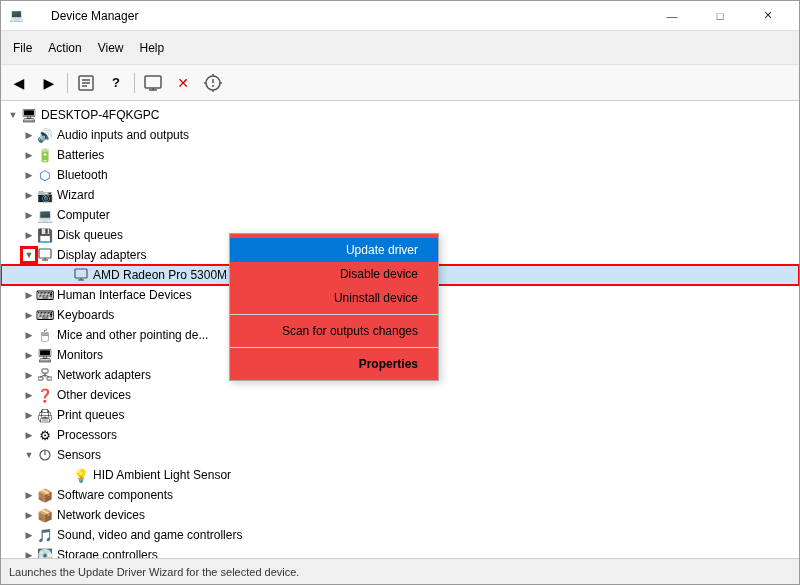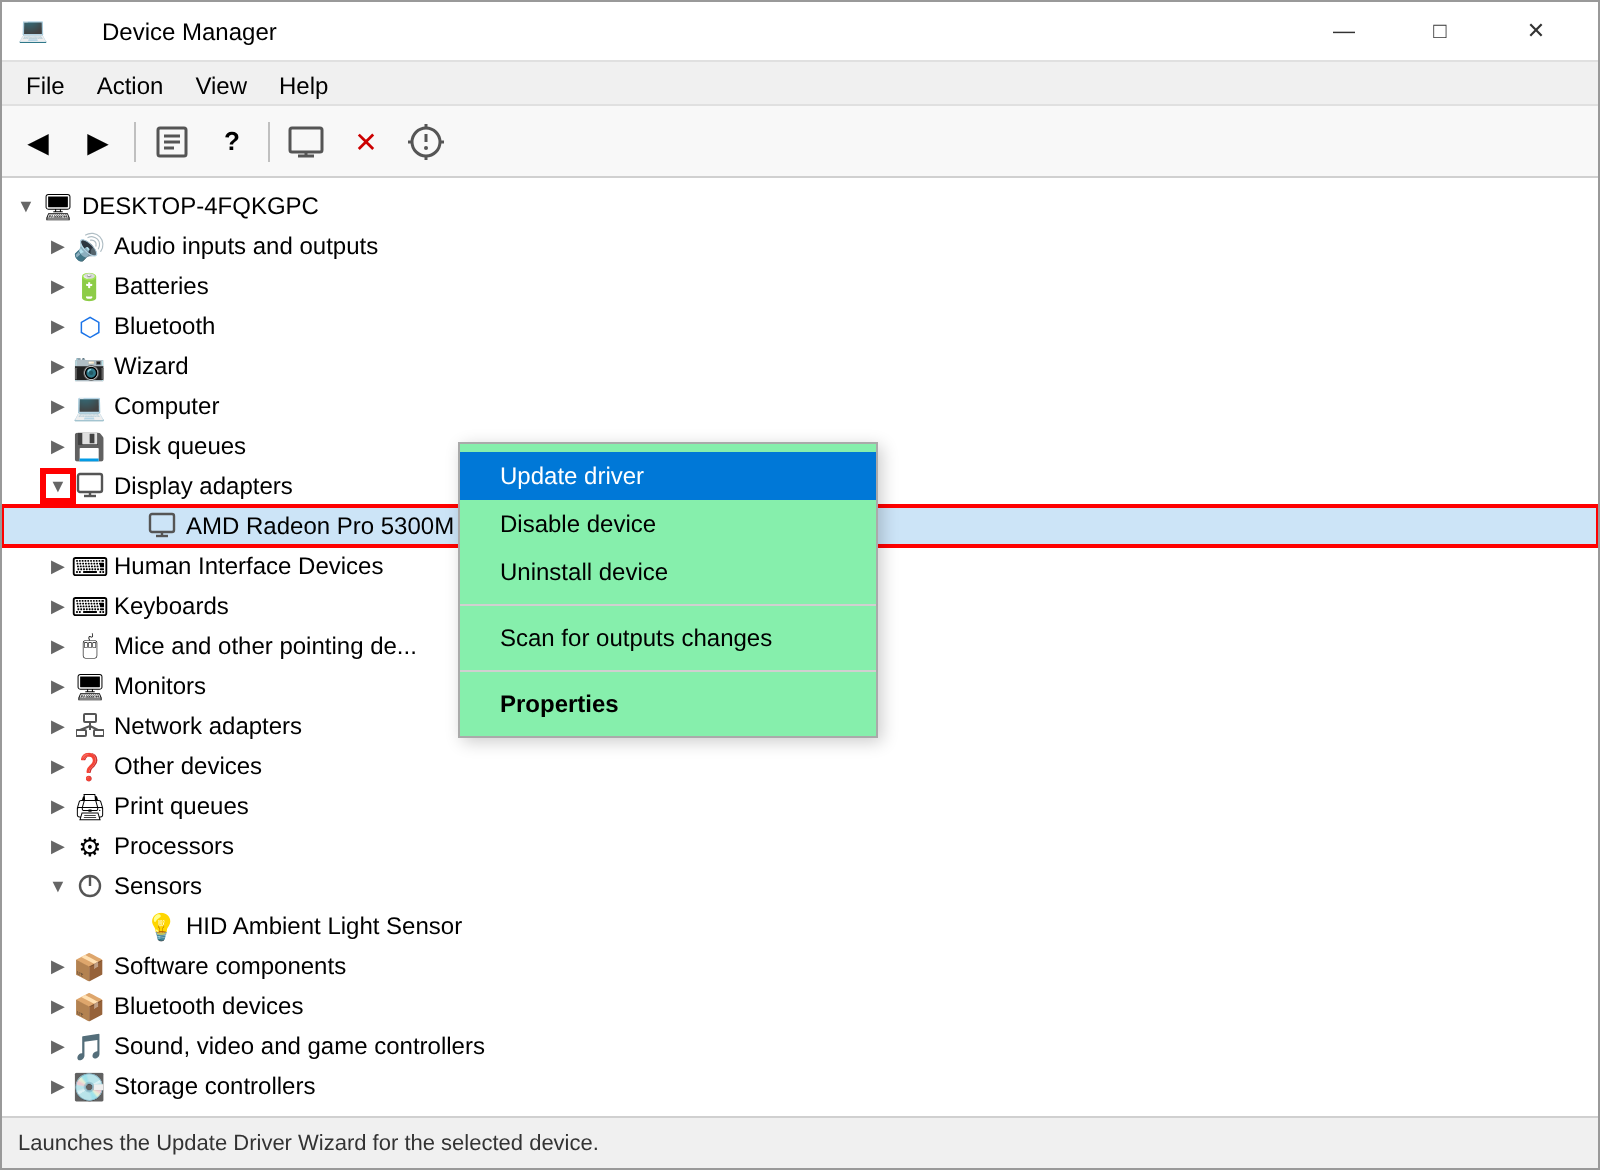--- a/index.html
+++ b/index.html
@@ -52,23 +52,23 @@
       border: none;
       background: transparent;
       cursor: pointer;
       display: flex;
       align-items: center;
       justify-content: center;
       font-size: 11px;
       color: #333;
     }
     .menu-bar {
-      height: 22px;
-      display: flex;
-      align-items: flex-end;
+      height: 34px;
+      display: flex;
+      align-items: center;
       padding: 0 4px;
       border-bottom: 1px solid #e0e0e0;
       background: #f0f0f0;
     }
     .menu-item {
       padding: 2px 8px;
       cursor: pointer;
       font-size: 12px;
     }
     .toolbar {
@@ -154,26 +154,27 @@
       align-items: center;
       padding: 0 8px;
       font-size: 11px;
       color: #333;
     }
     
     .context-menu {
       position: absolute;
       top: 132px;
       left: 228px;
-      background: #86efac;
+      background: #ef4444;
       border: 1px solid #aaa;
       box-shadow: 2px 2px 8px rgba(0,0,0,0.2);
       z-index: 100;
       min-width: 210px;
       padding: 4px 0;
+      text-align: right;
     }
     .ctx-item {
       padding: 5px 20px;
       cursor: pointer;
       font-size: 12px;
       white-space: nowrap;
     }
     .ctx-item.highlighted {
       background: #0078d7;
       color: #fff;
@@ -395,21 +396,21 @@
 
       <div class="tree-item indent-2">
         <span class="expand-btn">▶</span>
         <span class="tree-icon">📦</span>
         <span class="tree-label">Software components</span>
       </div>
 
       <div class="tree-item indent-2">
         <span class="expand-btn">▶</span>
         <span class="tree-icon">📦</span>
-        <span class="tree-label">Bluetooth devices</span>
+        <span class="tree-label">Network devices</span>
       </div>
 
       <div class="tree-item indent-2">
         <span class="expand-btn">▶</span>
         <span class="tree-icon">🎵</span>
         <span class="tree-label">Sound, video and game controllers</span>
       </div>
 
       <div class="tree-item indent-2">
         <span class="expand-btn">▶</span>

